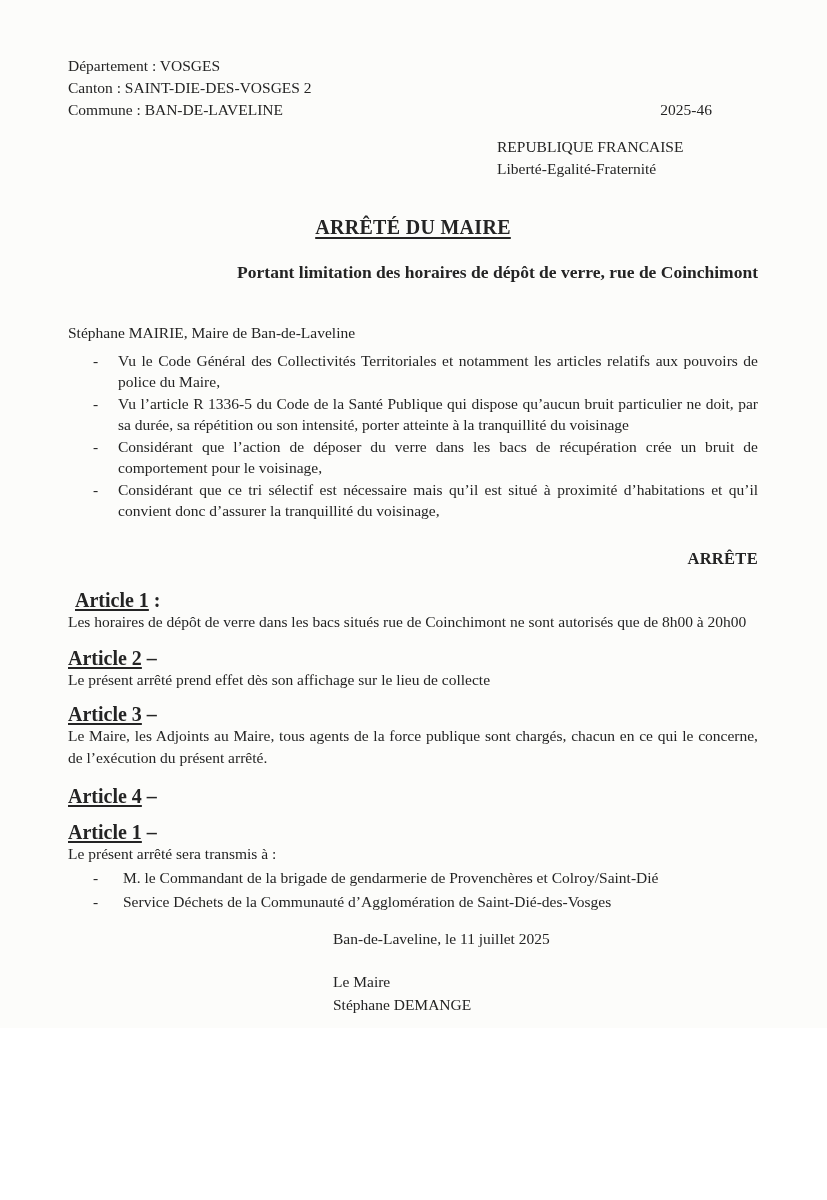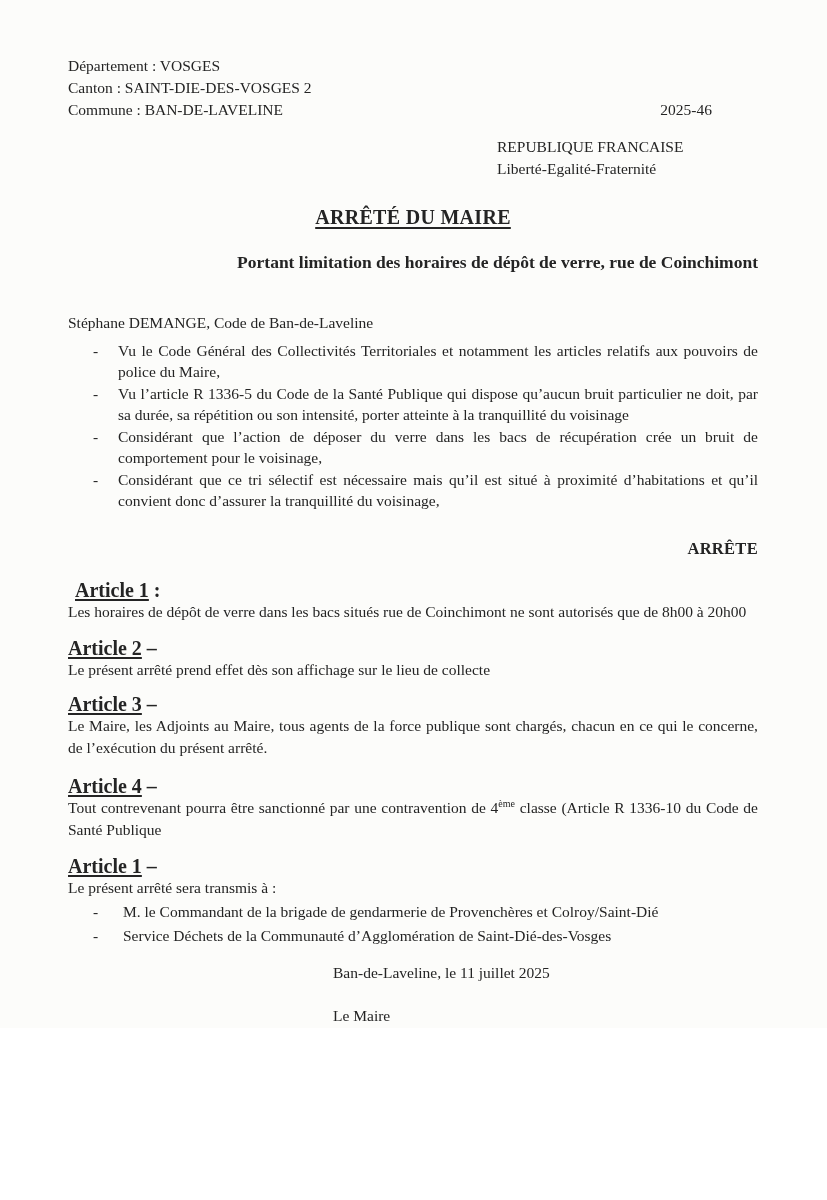--- a/index.html
+++ b/index.html
@@ -18,21 +18,21 @@
     color:var(--ink);
     font-size:15.5px;
     line-height:21.5px;
     overflow:hidden;
     text-decoration:underline;
   }
   .content{position:absolute;left:68px;top:55px;width:690px;}
   .header{position:relative;line-height:22px;}
   .ref-number{position:absolute;right:46px;top:44px;}
   .republic{margin-left:429px;margin-top:15px;line-height:22px;}
-  .decree-title{margin-top:24px;text-align:center;font-weight:bold;font-size:20px;line-height:26px;letter-spacing:.3px;}
+  .decree-title{margin-top:34px;text-align:center;font-weight:bold;font-size:20px;line-height:26px;letter-spacing:.3px;}
   .decree-title .u{text-decoration:underline;text-decoration-thickness:2px;text-underline-offset:3px;}
   .decree-subtitle{margin-top:20px;text-align:right;font-weight:bold;font-size:17.5px;line-height:24px;}
   .author{margin-top:38px;}
   .recitals{margin-top:6px;}
   .recital{display:flex;margin-left:25px;}
   .recital .dash{flex:0 0 25px;}
   .recital .rtext{flex:1;text-align:justify;}
   .decree-heading{margin-top:26px;text-align:right;font-weight:bold;font-size:16.5px;line-height:22px;letter-spacing:.3px;}
   .article{margin-top:14px;}
   .article .heading{font-weight:bold;font-size:20px;line-height:22px;}
@@ -73,21 +73,21 @@
       <div>REPUBLIQUE FRANCAISE</div>
       <div>Liberté-Egalité-Fraternité</div>
     </div>
 
     <div class="decree-title">
       <span class="u">ARRÊTÉ DU MAIRE</span>
     </div>
 
     <div class="decree-subtitle">Portant limitation des horaires de dépôt de verre, rue de Coinchimont</div>
 
-    <div class="author">Stéphane DEMANGE, Code de Ban-de-Laveline</div>
+    <div class="author">Stéphane MAIRIE, Maire de Ban-de-Laveline</div>
 
     <div class="recitals">
       <div class="recital">
         <span class="dash">-</span>
         <span class="rtext">Vu le Code Général des Collectivités Territoriales et notamment les articles relatifs aux pouvoirs de police du Maire,</span>
       </div>
       <div class="recital">
         <span class="dash">-</span>
         <span class="rtext">Vu l’article R 1336-5 du Code de la Santé Publique qui dispose qu’aucun bruit particulier ne doit, par sa durée, sa répétition ou son intensité, porter atteinte à la tranquillité du voisinage</span>
       </div>
@@ -113,21 +113,20 @@
       <div class="body">Le présent arrêté prend effet dès son affichage sur le lieu de collecte</div>
     </div>
 
     <div class="article" id="article-3">
       <div class="heading"><span class="label">Article 3</span><span> –</span></div>
       <div class="body">Le Maire, les Adjoints au Maire, tous agents de la force publique sont chargés, chacun en ce qui le concerne, de l’exécution du présent arrêté.</div>
     </div>
 
     <div class="article" id="article-4">
       <div class="heading"><span class="label">Article 4</span><span> –</span></div>
-      <div class="body"><span>Tout contrevenant pourra être sanctionné par une contravention de 4</span><sup>ème</sup><span> classe (Article R 1336-10 du Code de Santé Publique</span></div>
     </div>
 
     <div class="article" id="article-5">
       <div class="heading"><span class="label">Article 1</span><span> –</span></div>
       <div class="body">Le présent arrêté sera transmis à :</div>
       <div class="recipients">
         <div class="recipient">
           <span class="dash">-</span>
           <span class="rtext">M. le Commandant de la brigade de gendarmerie de Provenchères et Colroy/Saint-Dié</span>
         </div>

